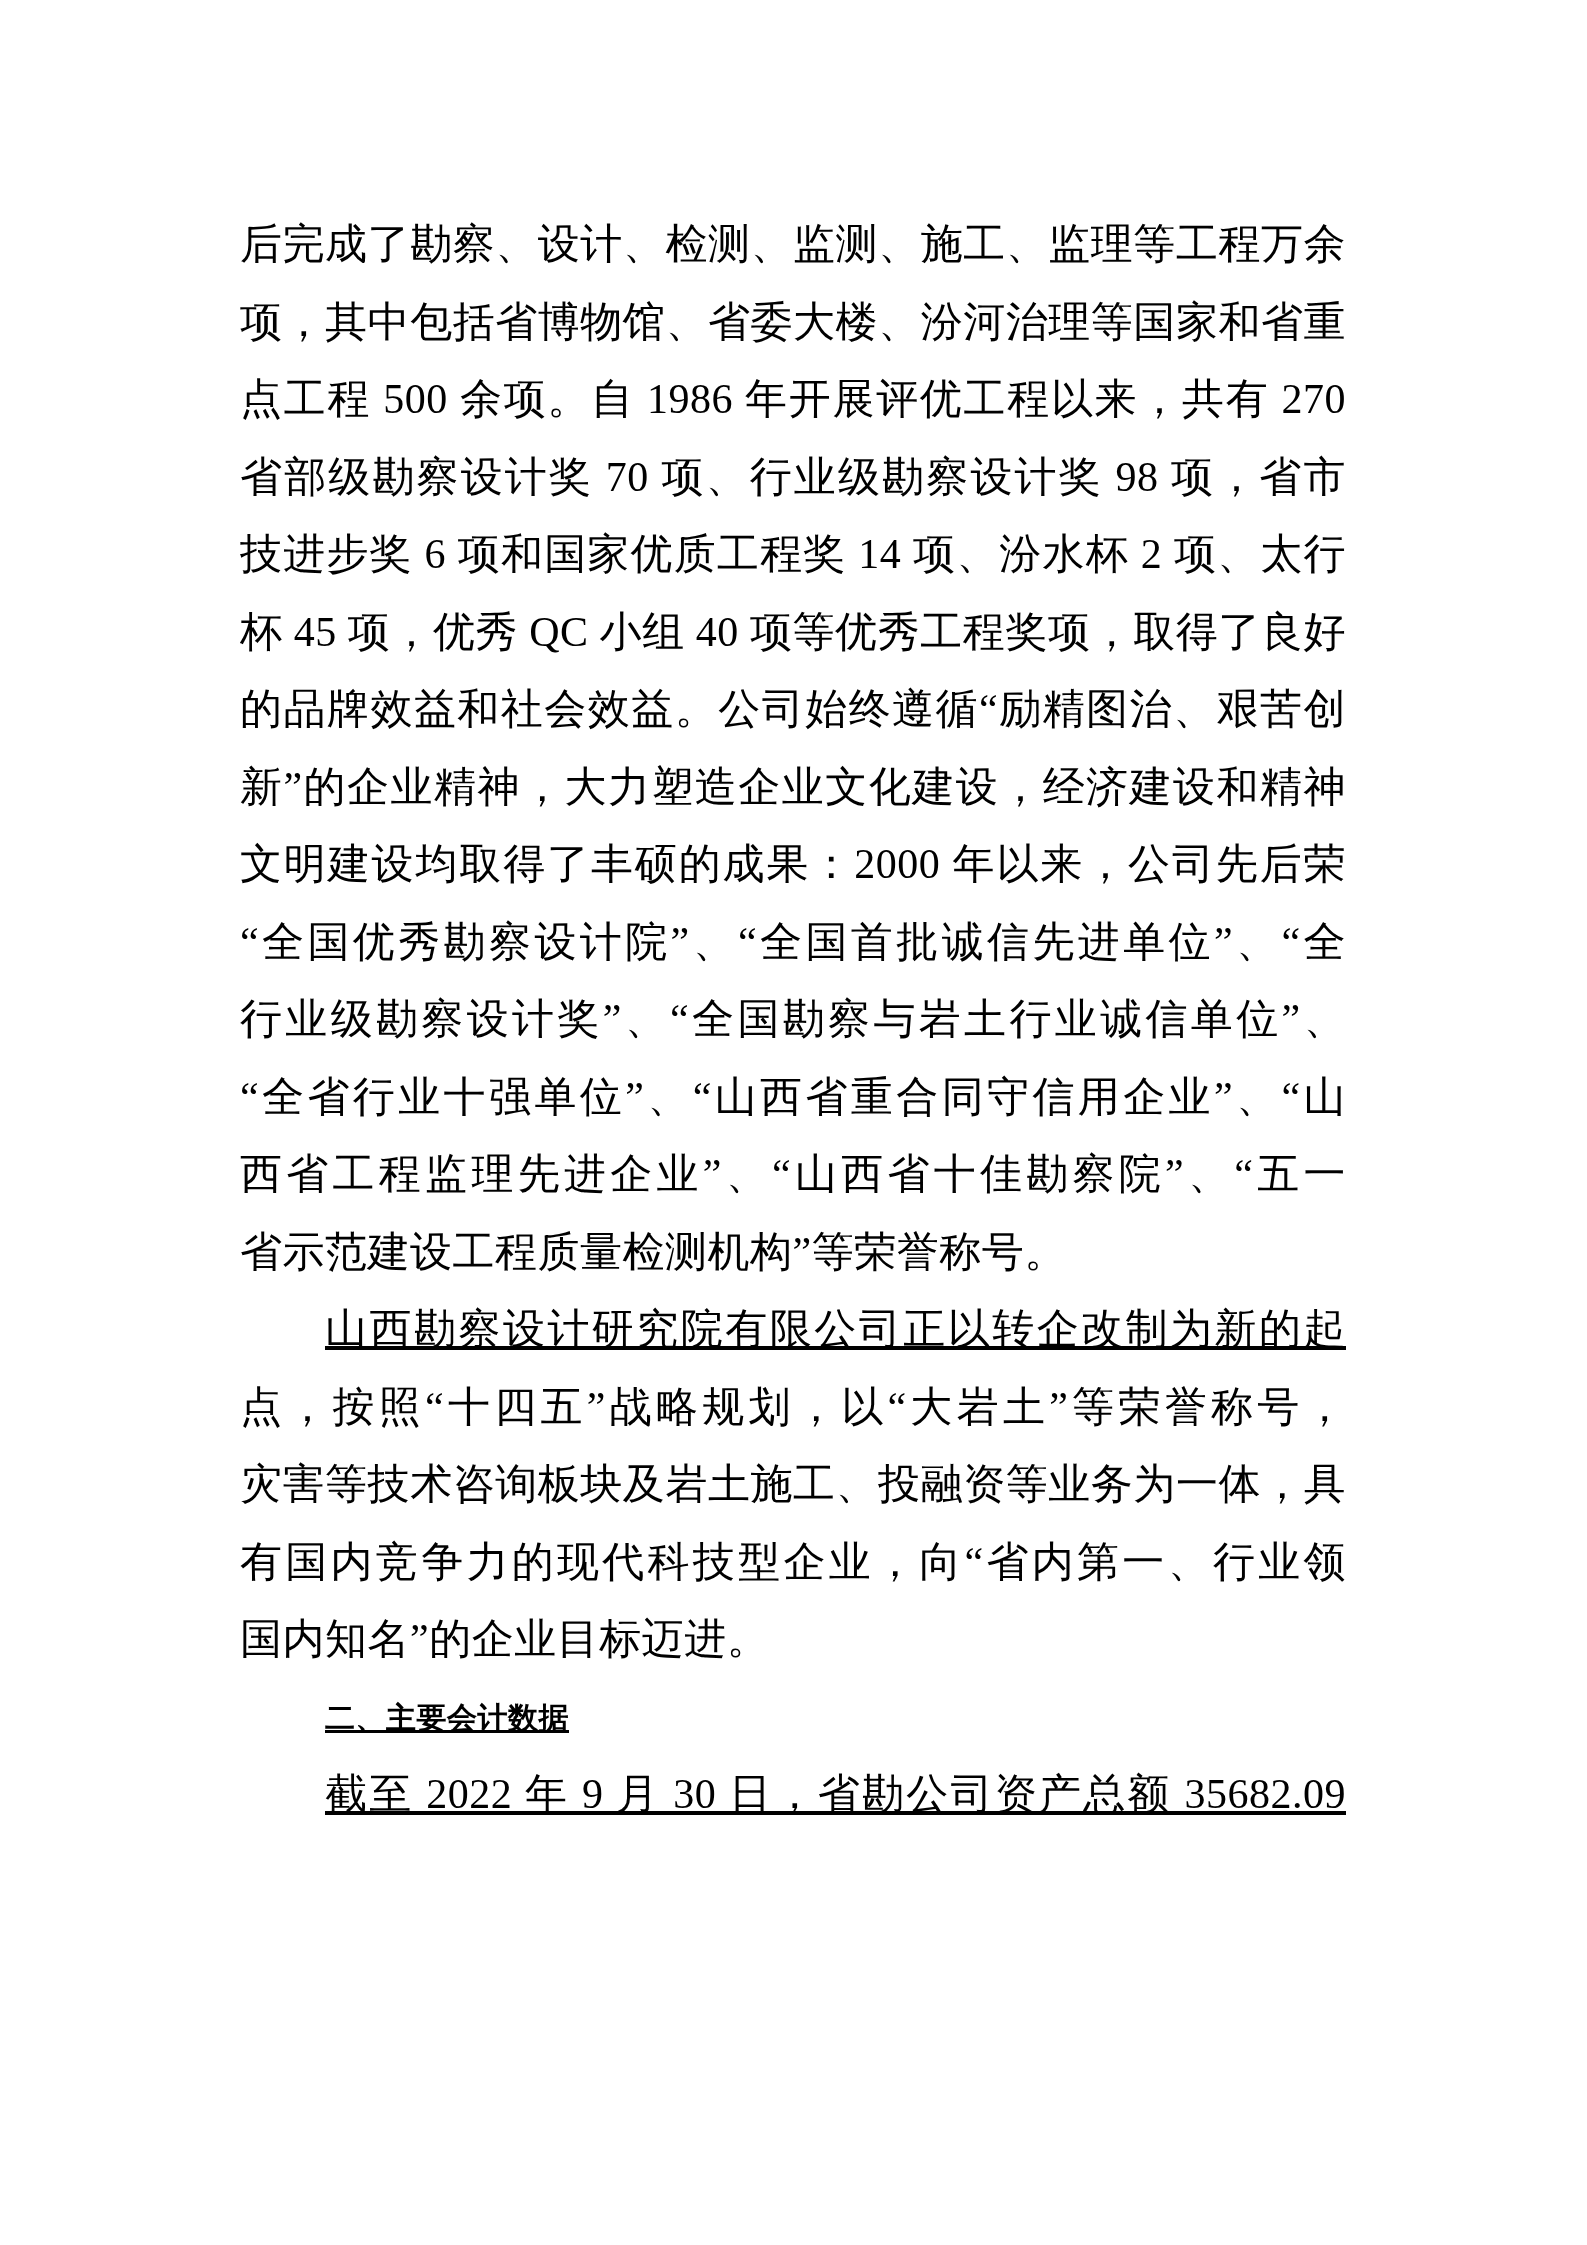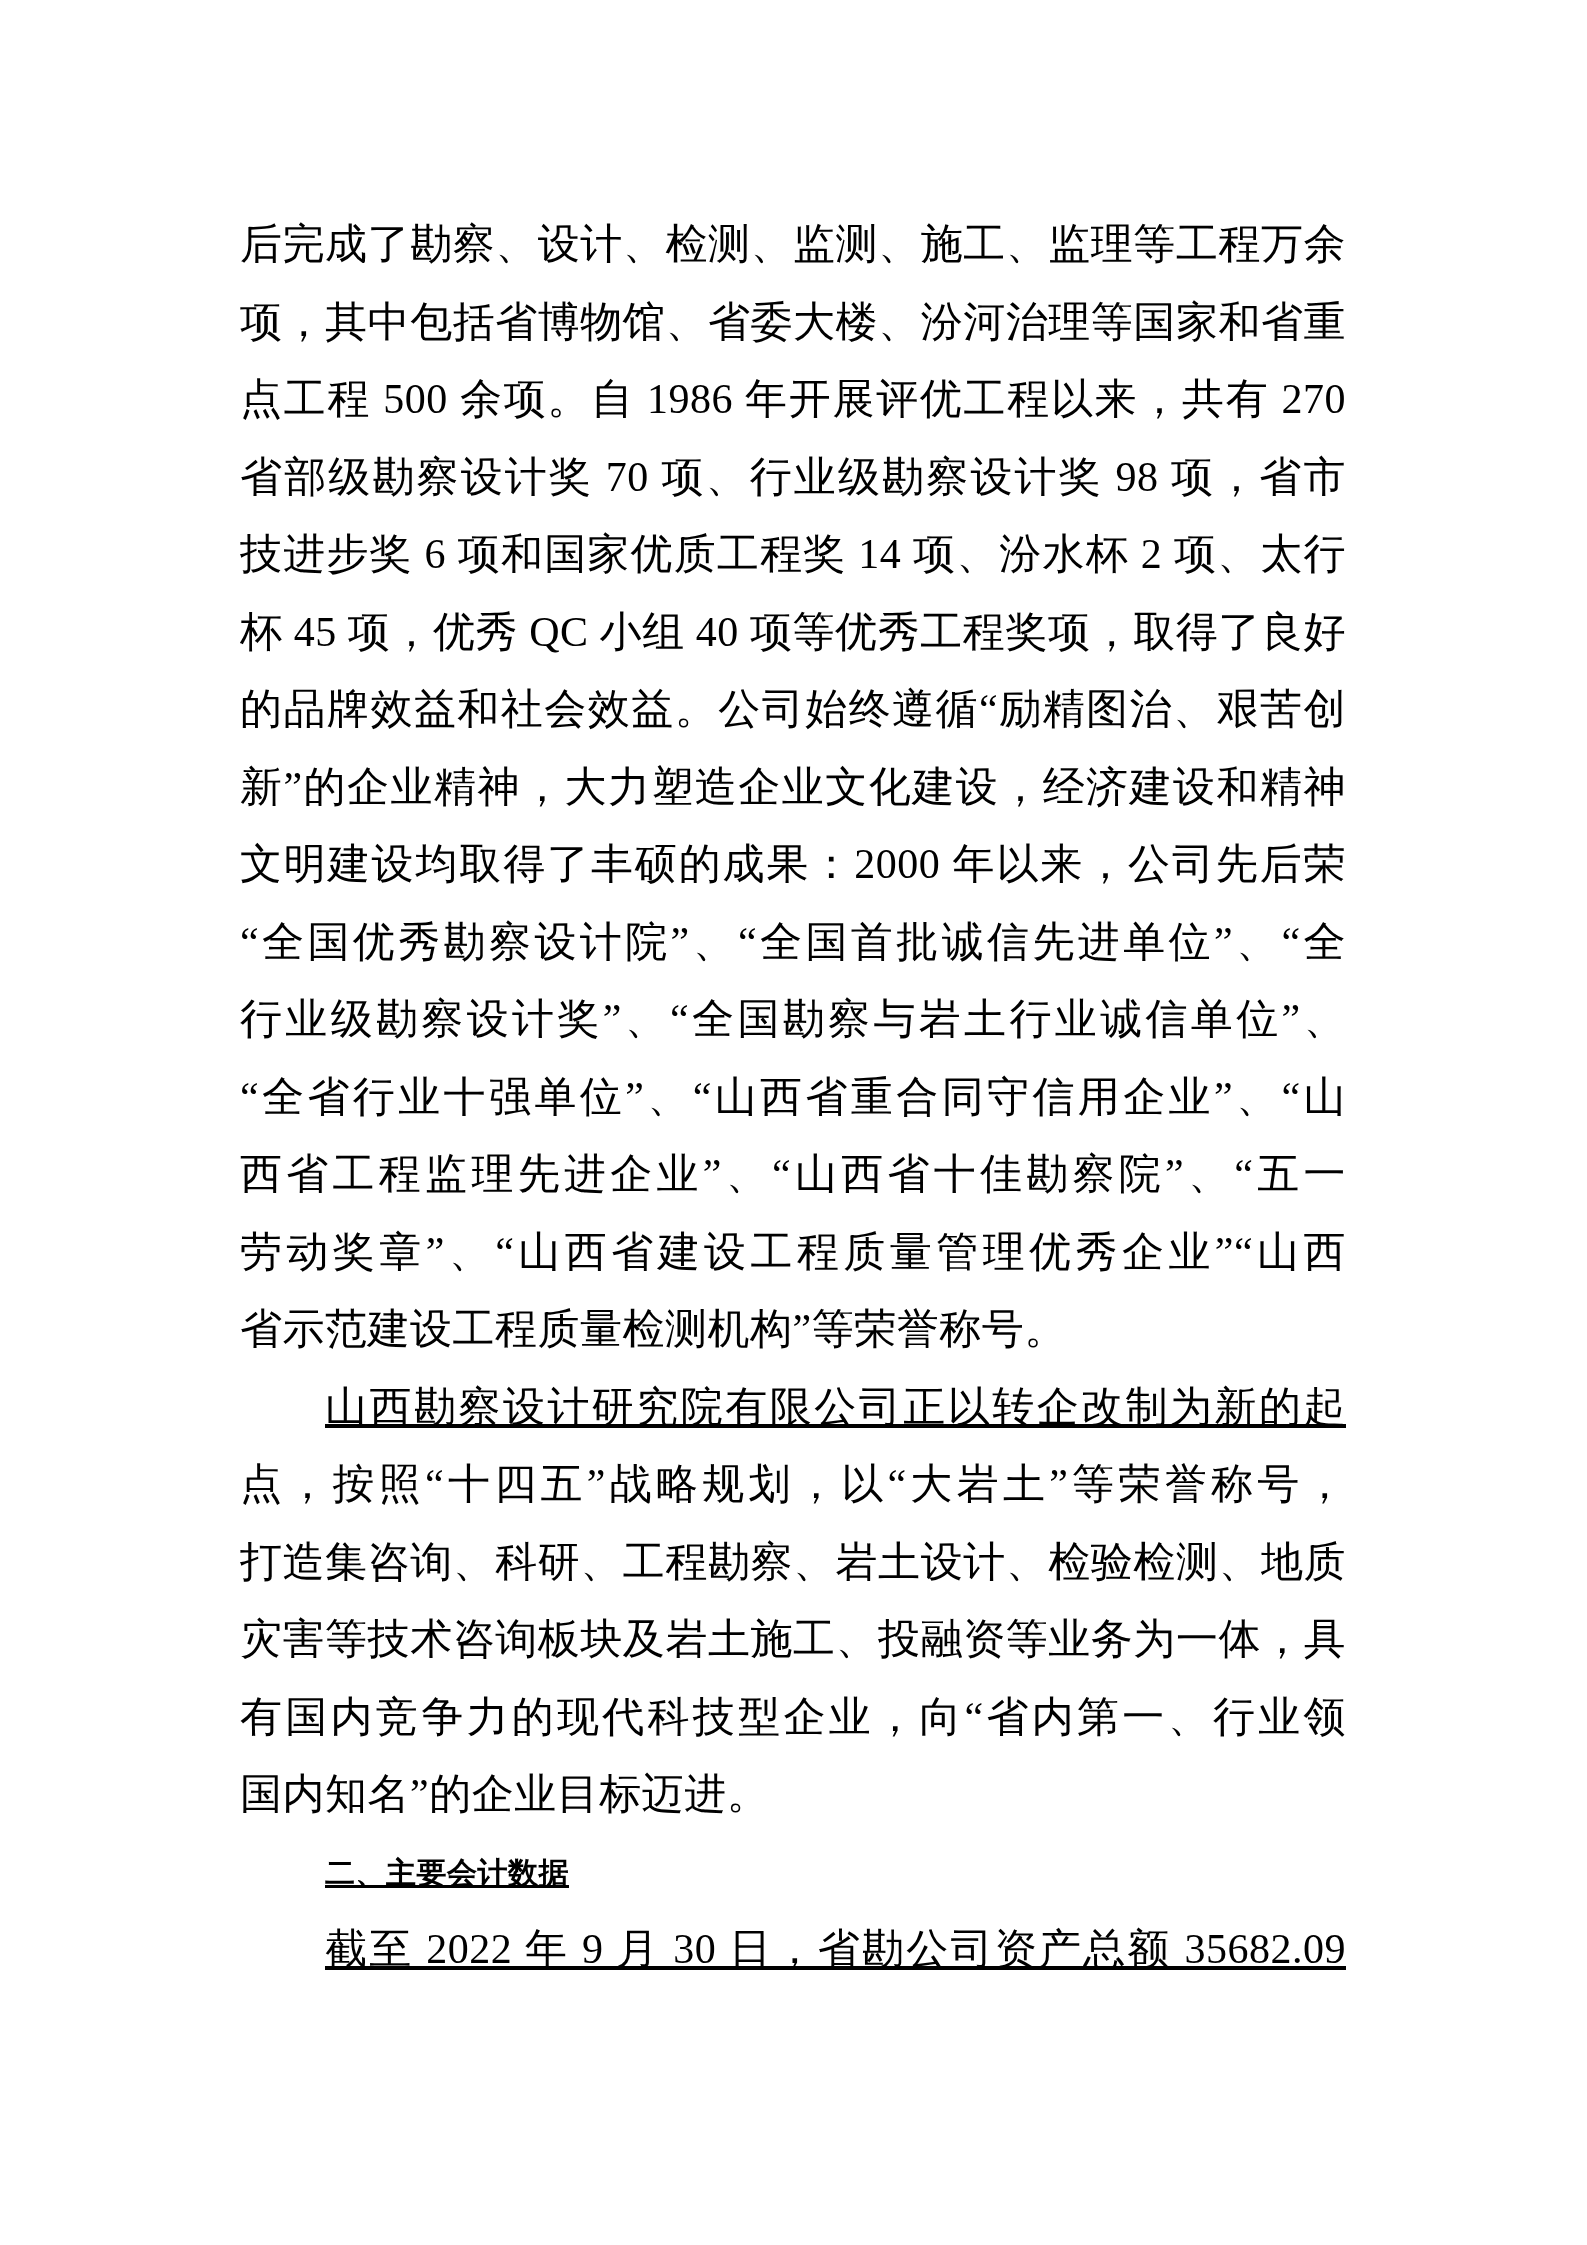--- a/index.html
+++ b/index.html
@@ -68,24 +68,22 @@
     <div class="line">省部级勘察设计奖 70 项、行业级勘察设计奖 98 项，省市科</div>
     <div class="line">技进步奖 6 项和国家优质工程奖 14 项、汾水杯 2 项、太行</div>
     <div class="line">杯 45 项，优秀 QC 小组 40 项等优秀工程奖项，取得了良好</div>
     <div class="line">的品牌效益和社会效益。公司始终遵循“励精图治、艰苦创</div>
     <div class="line">新”的企业精神，大力塑造企业文化建设，经济建设和精神</div>
     <div class="line">文明建设均取得了丰硕的成果：2000 年以来，公司先后荣获</div>
     <div class="line">“全国优秀勘察设计院”、“全国首批诚信先进单位”、“全</div>
     <div class="line">行业级勘察设计奖”、“全国勘察与岩土行业诚信单位”、</div>
     <div class="line">“全省行业十强单位”、“山西省重合同守信用企业”、“山</div>
     <div class="line">西省工程监理先进企业”、“山西省十佳勘察院”、“五一</div>
-    <div class="line">劳动奖章”、“山西省建设工程质量管理优秀企业”“山西</div>
     <div class="line para-end">省示范建设工程质量检测机构”等荣誉称号。</div>
     <div class="line indent">山西勘察设计研究院有限公司正以转企改制为新的起</div>
     <div class="line">点，按照“十四五”战略规划，以“大岩土”等荣誉称号，</div>
-    <div class="line">打造集咨询、科研、工程勘察、岩土设计、检验检测、地质</div>
     <div class="line">灾害等技术咨询板块及岩土施工、投融资等业务为一体，具</div>
     <div class="line">有国内竞争力的现代科技型企业，向“省内第一、行业领先、</div>
     <div class="line para-end">国内知名”的企业目标迈进。</div>
     <div class="line heading indent">二、主要会计数据</div>
     <div class="line indent">截至 2022 年 9 月 30 日，省勘公司资产总额 35682.09</div>
   </div>
 </div>
 
 </body></html>

